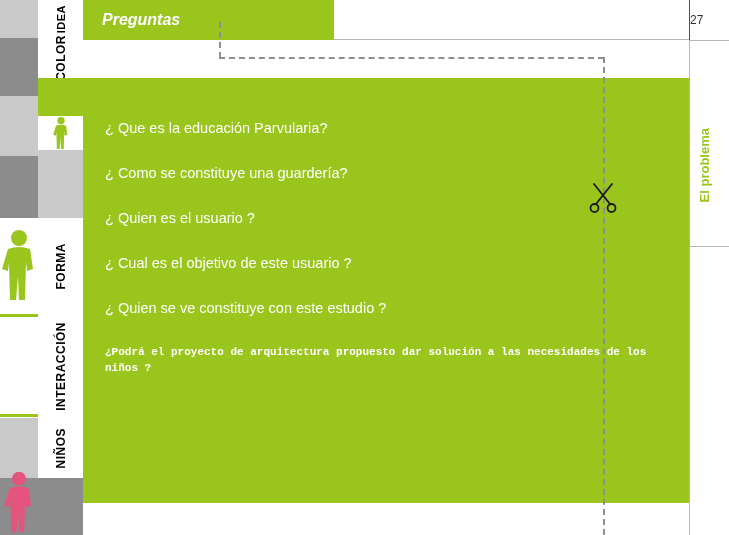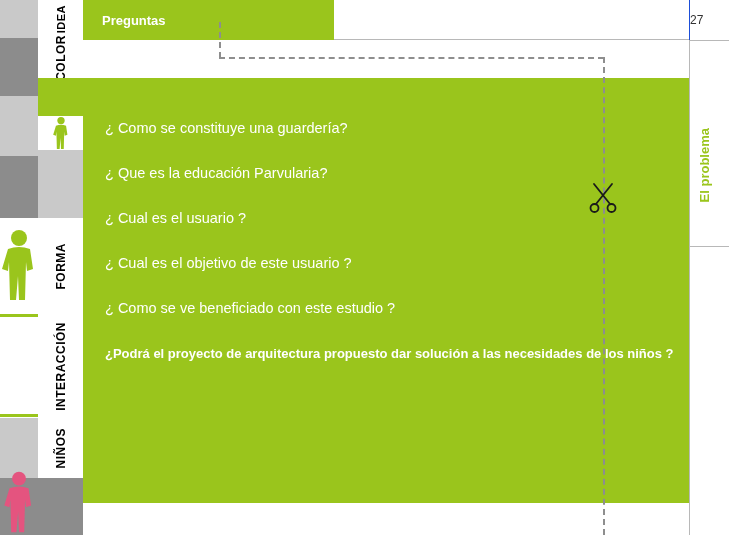--- a/index.html
+++ b/index.html
@@ -102,22 +102,23 @@
     left: 83px; top: 0;
     width: 251px;
     height: 40px;
     background: #9ac51c;
     display: flex;
     align-items: center;
   }
   .title-bar .title-text {
     color: #ffffff;
     font-weight: bold;
-    font-size: 13px;
+    font-size: 16px;
     padding-left: 19px;
+    font-style: italic;
   }
 
   
   .top-rule {
     position: absolute;
     left: 334px; top: 39px;
     width: 355px;
     height: 1px;
     background: #b8b8b8;
   }
@@ -155,25 +156,26 @@
     width: 575px;
   }
   .q-item {
     color: #ffffff;
     font-size: 14.5px;
     margin-bottom: 29px;
     white-space: nowrap;
   }
   .q-item.bold {
     font-weight: bold;
-    font-size: 13px;
+    font-size: 11px;
     white-space: normal;
     line-height: 1.45;
     width: 570px;
     margin-bottom: 12px;
+    font-family: Liberation Mono, monospace;
   }
 
   
   .dash-h {
     position: absolute;
     left: 219px;
     top: 57px;
     width: 385px;
     height: 0;
     border-top: 2px dashed #8e8e8e;
@@ -305,25 +307,25 @@
 
   <div class="top-rule"></div>
 
   <div class="page-box">
     <span>27</span>
   </div>
 
   <div class="content-panel"></div>
 
   <div class="q-list">
+    <div class="q-item">¿ Que es la educación Parvularia?</div>
     <div class="q-item">¿ Como se constituye una guardería?</div>
-    <div class="q-item">¿ Que es la educación Parvularia?</div>
-    <div class="q-item">¿ Cual es el usuario ?</div>
+    <div class="q-item">¿ Quien es el usuario ?</div>
     <div class="q-item">¿ Cual es el objetivo de este usuario ?</div>
-    <div class="q-item">¿ Como se ve beneficiado con este estudio ?</div>
+    <div class="q-item">¿ Quien se ve constituye con este estudio ?</div>
     <div class="q-item bold">¿Podrá el proyecto de arquitectura propuesto dar solución a las necesidades de los niños ?</div>
   </div>
 
   <div class="dash-v-left"></div>
   <div class="dash-h"></div>
   <div class="dash-v-right"></div>
 
   <svg class="scissors" viewBox="0 0 30 34">
     <g stroke="#1a1a1a" stroke-width="1.8" fill="none" stroke-linecap="round">
       <path d="M6 4 L22 24"></path>

